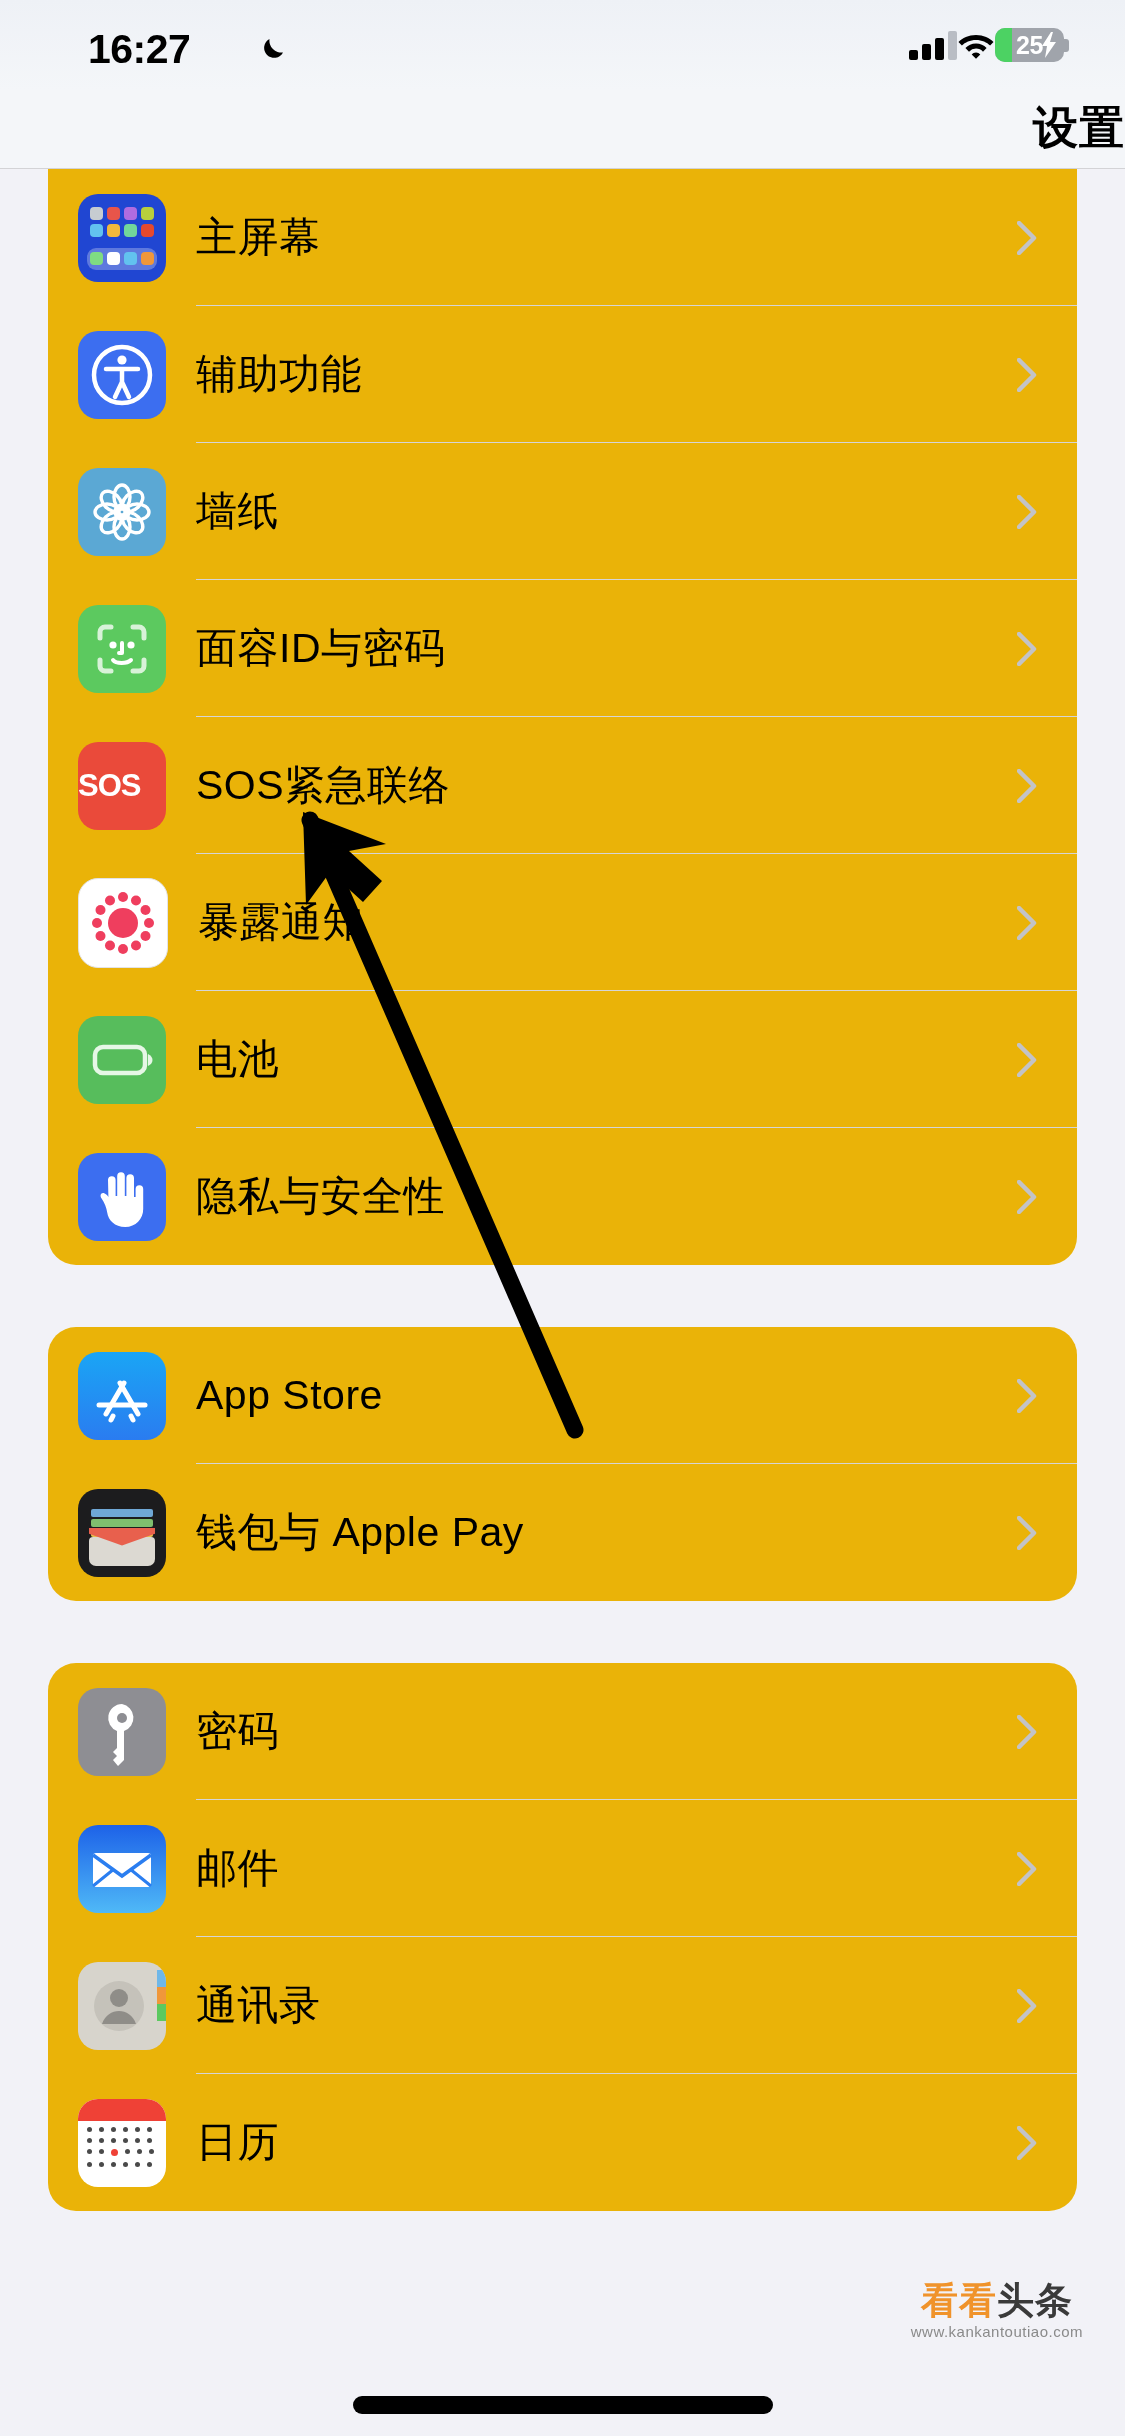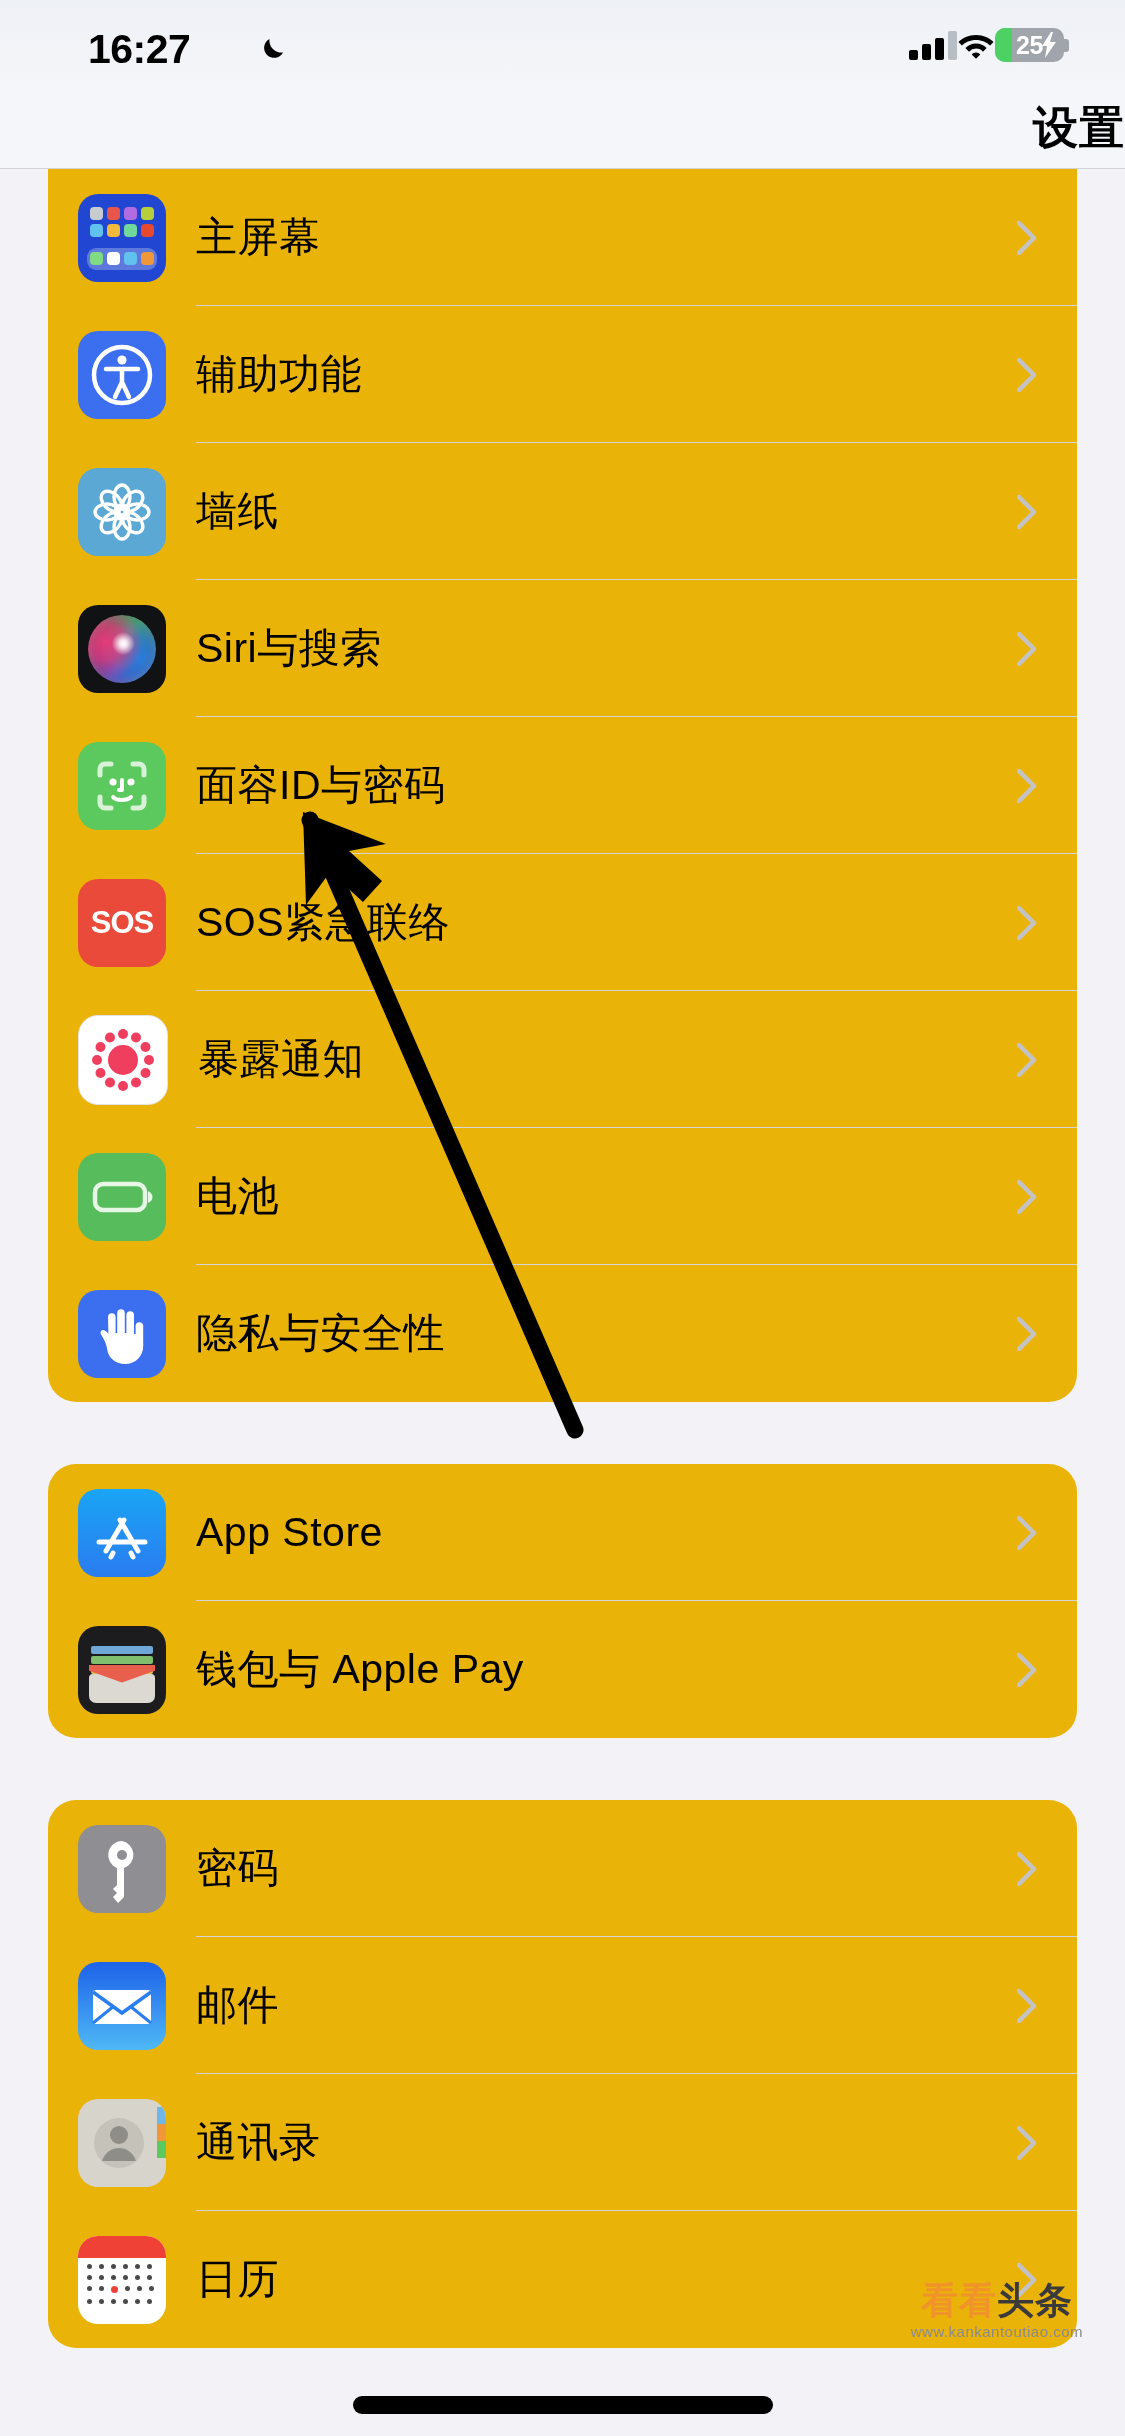--- a/index.html
+++ b/index.html
@@ -233,21 +233,21 @@
       radial-gradient(circle at 52% 42%, #ffffff 0%, rgba(255,255,255,0.85) 7%, rgba(255,255,255,0) 22%),
       radial-gradient(circle at 26% 40%, #e53b7b 0%, rgba(229,59,123,0.75) 28%, rgba(229,59,123,0) 58%),
       radial-gradient(circle at 74% 62%, #2a7de0 0%, rgba(42,125,224,0.7) 30%, rgba(42,125,224,0) 60%),
       radial-gradient(circle at 62% 26%, #46c272 0%, rgba(70,194,114,0.6) 28%, rgba(70,194,114,0) 58%),
       radial-gradient(circle at 40% 80%, #6a47c9 0%, rgba(106,71,201,0.6) 30%, rgba(106,71,201,0) 60%);
     box-shadow: inset 0 0 12px rgba(255,255,255,0.25);
   }
   
   .ic-faceid { background: #5cc95f; }
   
-  .ic-sos { background: #ea4a3a; display:flex; align-items:center; justify-content:center; }
+  .ic-sos { background: #ea4a3a; display:flex; align-items:center; justify-content:flex-start; }
   .ic-sos span {
     color: #fff;
     font-size: 31px;
     font-weight: bold;
     letter-spacing: -1px;
   }
   
   .ic-expo { background: #ffffff; border: 1px solid #e3e3e6; }
   
   .ic-batt { background: #57bd5c; }
@@ -444,30 +444,20 @@
           </g>
         </svg>
       </div>
       <div class="row-label">墙纸</div>
       <svg class="chevron" viewBox="0 0 20 34">
           <path d="M2 2l15 15L2 32" stroke="#c3c3c7" stroke-width="4.5" fill="none" stroke-linecap="round" stroke-linejoin="round"></path>
         </svg>
       <div class="divider"></div>
     </div>
 
-    <div class="row">
-      <div class="icon-wrap ic-siri">
-        <div class="orb"></div>
-      </div>
-      <div class="row-label">Siri与搜索</div>
-      <svg class="chevron" viewBox="0 0 20 34">
-          <path d="M2 2l15 15L2 32" stroke="#c3c3c7" stroke-width="4.5" fill="none" stroke-linecap="round" stroke-linejoin="round"></path>
-        </svg>
-      <div class="divider"></div>
-    </div>
 
     <div class="row">
       <div class="icon-wrap ic-faceid">
         <svg viewBox="0 0 88 88" width="88" height="88">
           <g fill="none" stroke="#d8f2d8" stroke-width="5" stroke-linecap="round" stroke-linejoin="round">
             <path d="M22 33v-6a5 5 0 0 1 5-5h6"></path>
             <path d="M66 33v-6a5 5 0 0 0-5-5h-6"></path>
             <path d="M22 55v6a5 5 0 0 0 5 5h6"></path>
             <path d="M66 55v6a5 5 0 0 1-5 5h-6"></path>
           </g>

